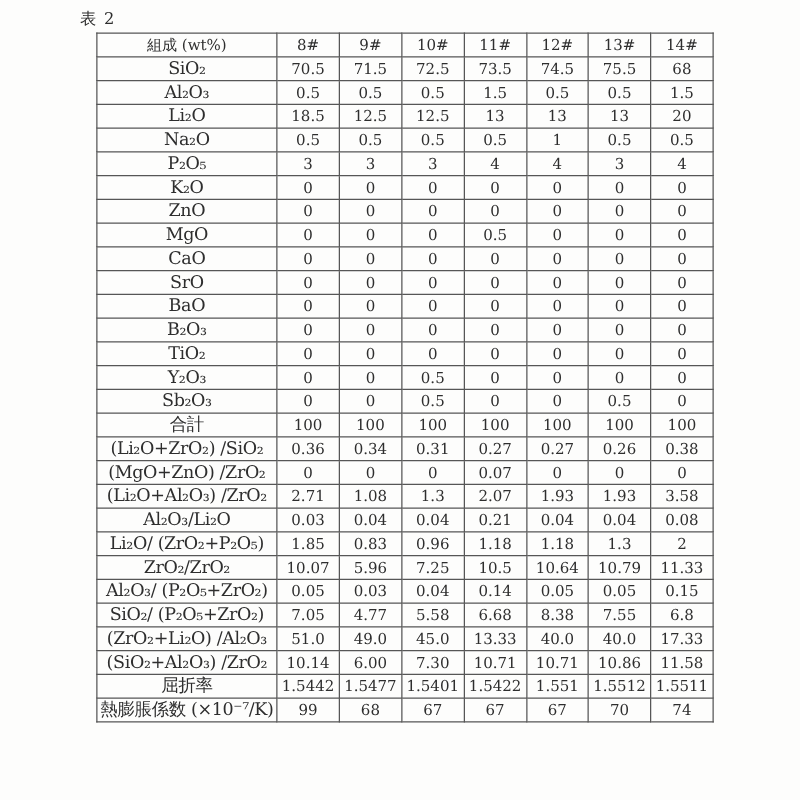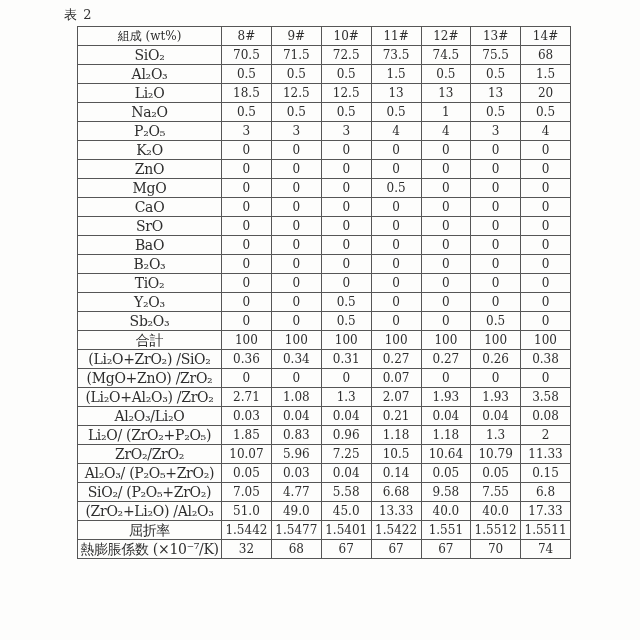--- a/index.html
+++ b/index.html
@@ -296,47 +296,57 @@
           <td>0.05</td>
           <td>0.05</td>
           <td>0.15</td>
         </tr>
         <tr>
           <td class="row-label">SiO₂/ (P₂O₅+ZrO₂)</td>
           <td>7.05</td>
           <td>4.77</td>
           <td>5.58</td>
           <td>6.68</td>
-          <td>9.58</td>
+          <td>8.38</td>
           <td>7.55</td>
           <td>6.8</td>
         </tr>
         <tr>
           <td class="row-label">(ZrO₂+Li₂O) /Al₂O₃</td>
           <td>51.0</td>
           <td>49.0</td>
           <td>45.0</td>
           <td>13.33</td>
           <td>40.0</td>
           <td>40.0</td>
           <td>17.33</td>
         </tr>
         <tr>
+          <td class="row-label">(SiO₂+Al₂O₃) /ZrO₂</td>
+          <td>10.14</td>
+          <td>6.00</td>
+          <td>7.30</td>
+          <td>10.71</td>
+          <td>10.71</td>
+          <td>10.86</td>
+          <td>11.58</td>
+        </tr>
+        <tr>
           <td class="row-label">屈折率</td>
           <td>1.5442</td>
           <td>1.5477</td>
           <td>1.5401</td>
           <td>1.5422</td>
           <td>1.551</td>
           <td>1.5512</td>
           <td>1.5511</td>
         </tr>
         <tr>
           <td class="row-label">熱膨脹係数 (×10⁻⁷/K)</td>
-          <td>32</td>
+          <td>99</td>
           <td>68</td>
           <td>67</td>
           <td>67</td>
           <td>67</td>
           <td>70</td>
           <td>74</td>
         </tr>
       </tbody>
   </table>
 </div>

